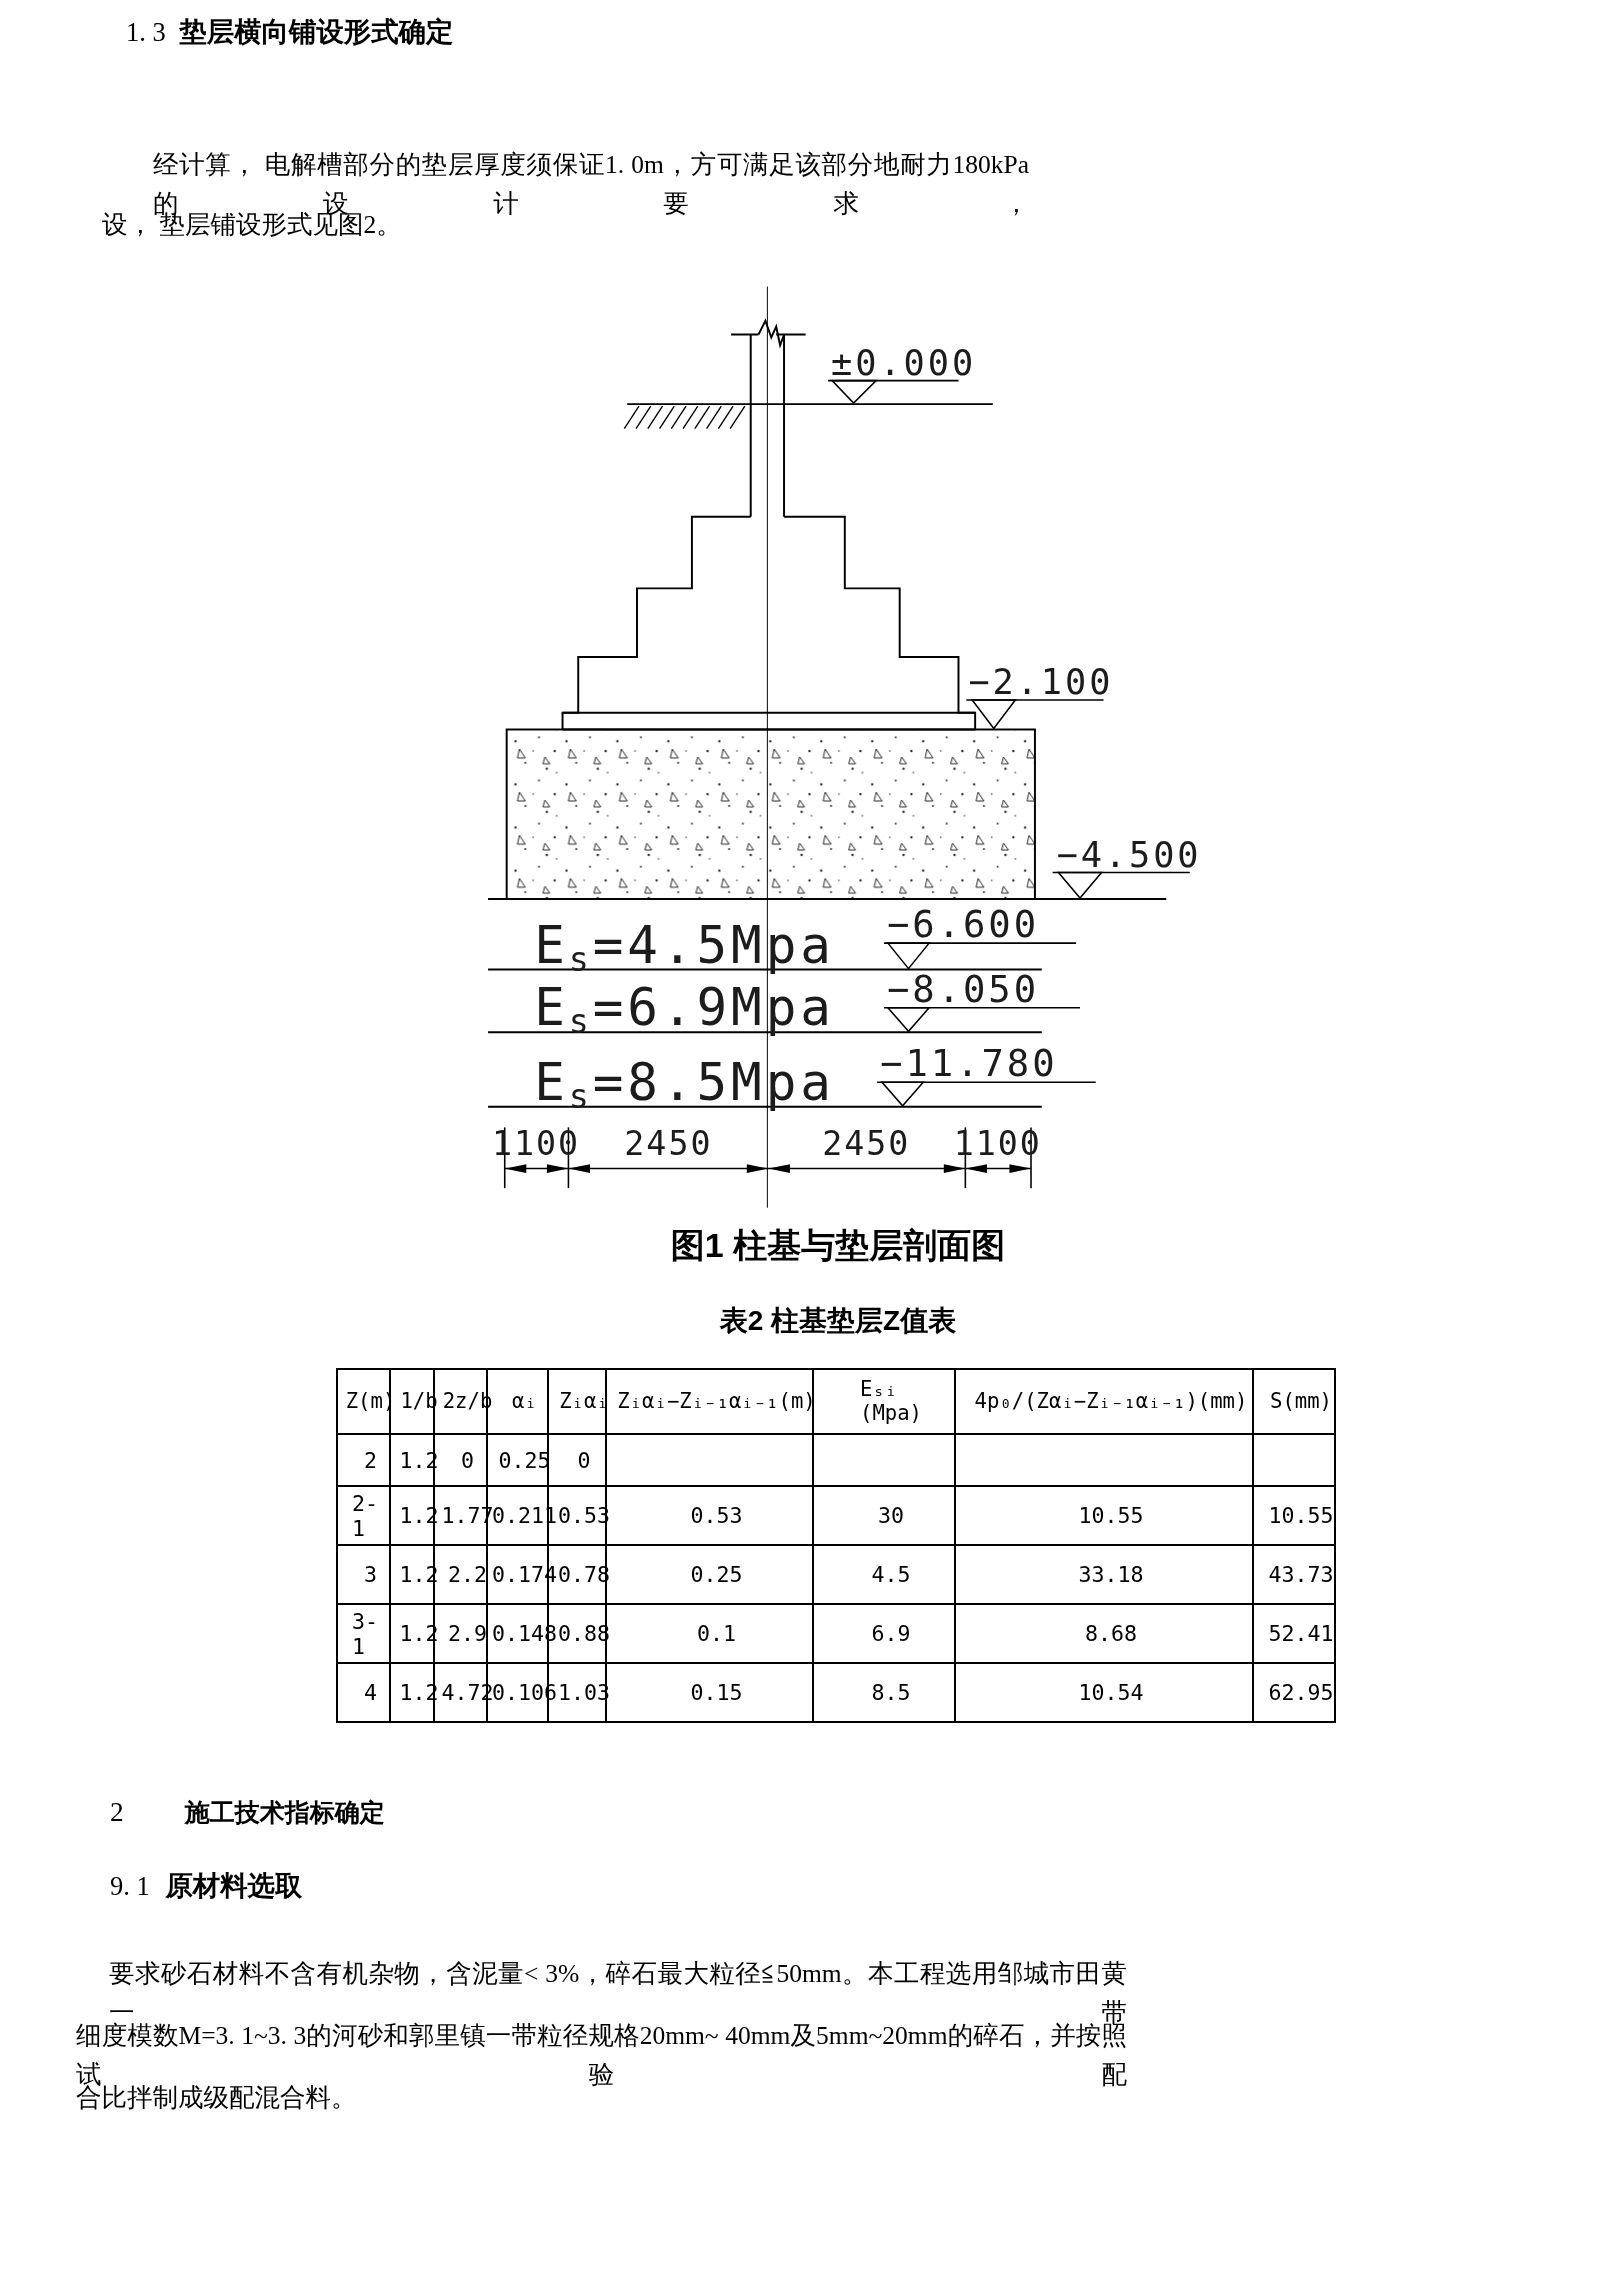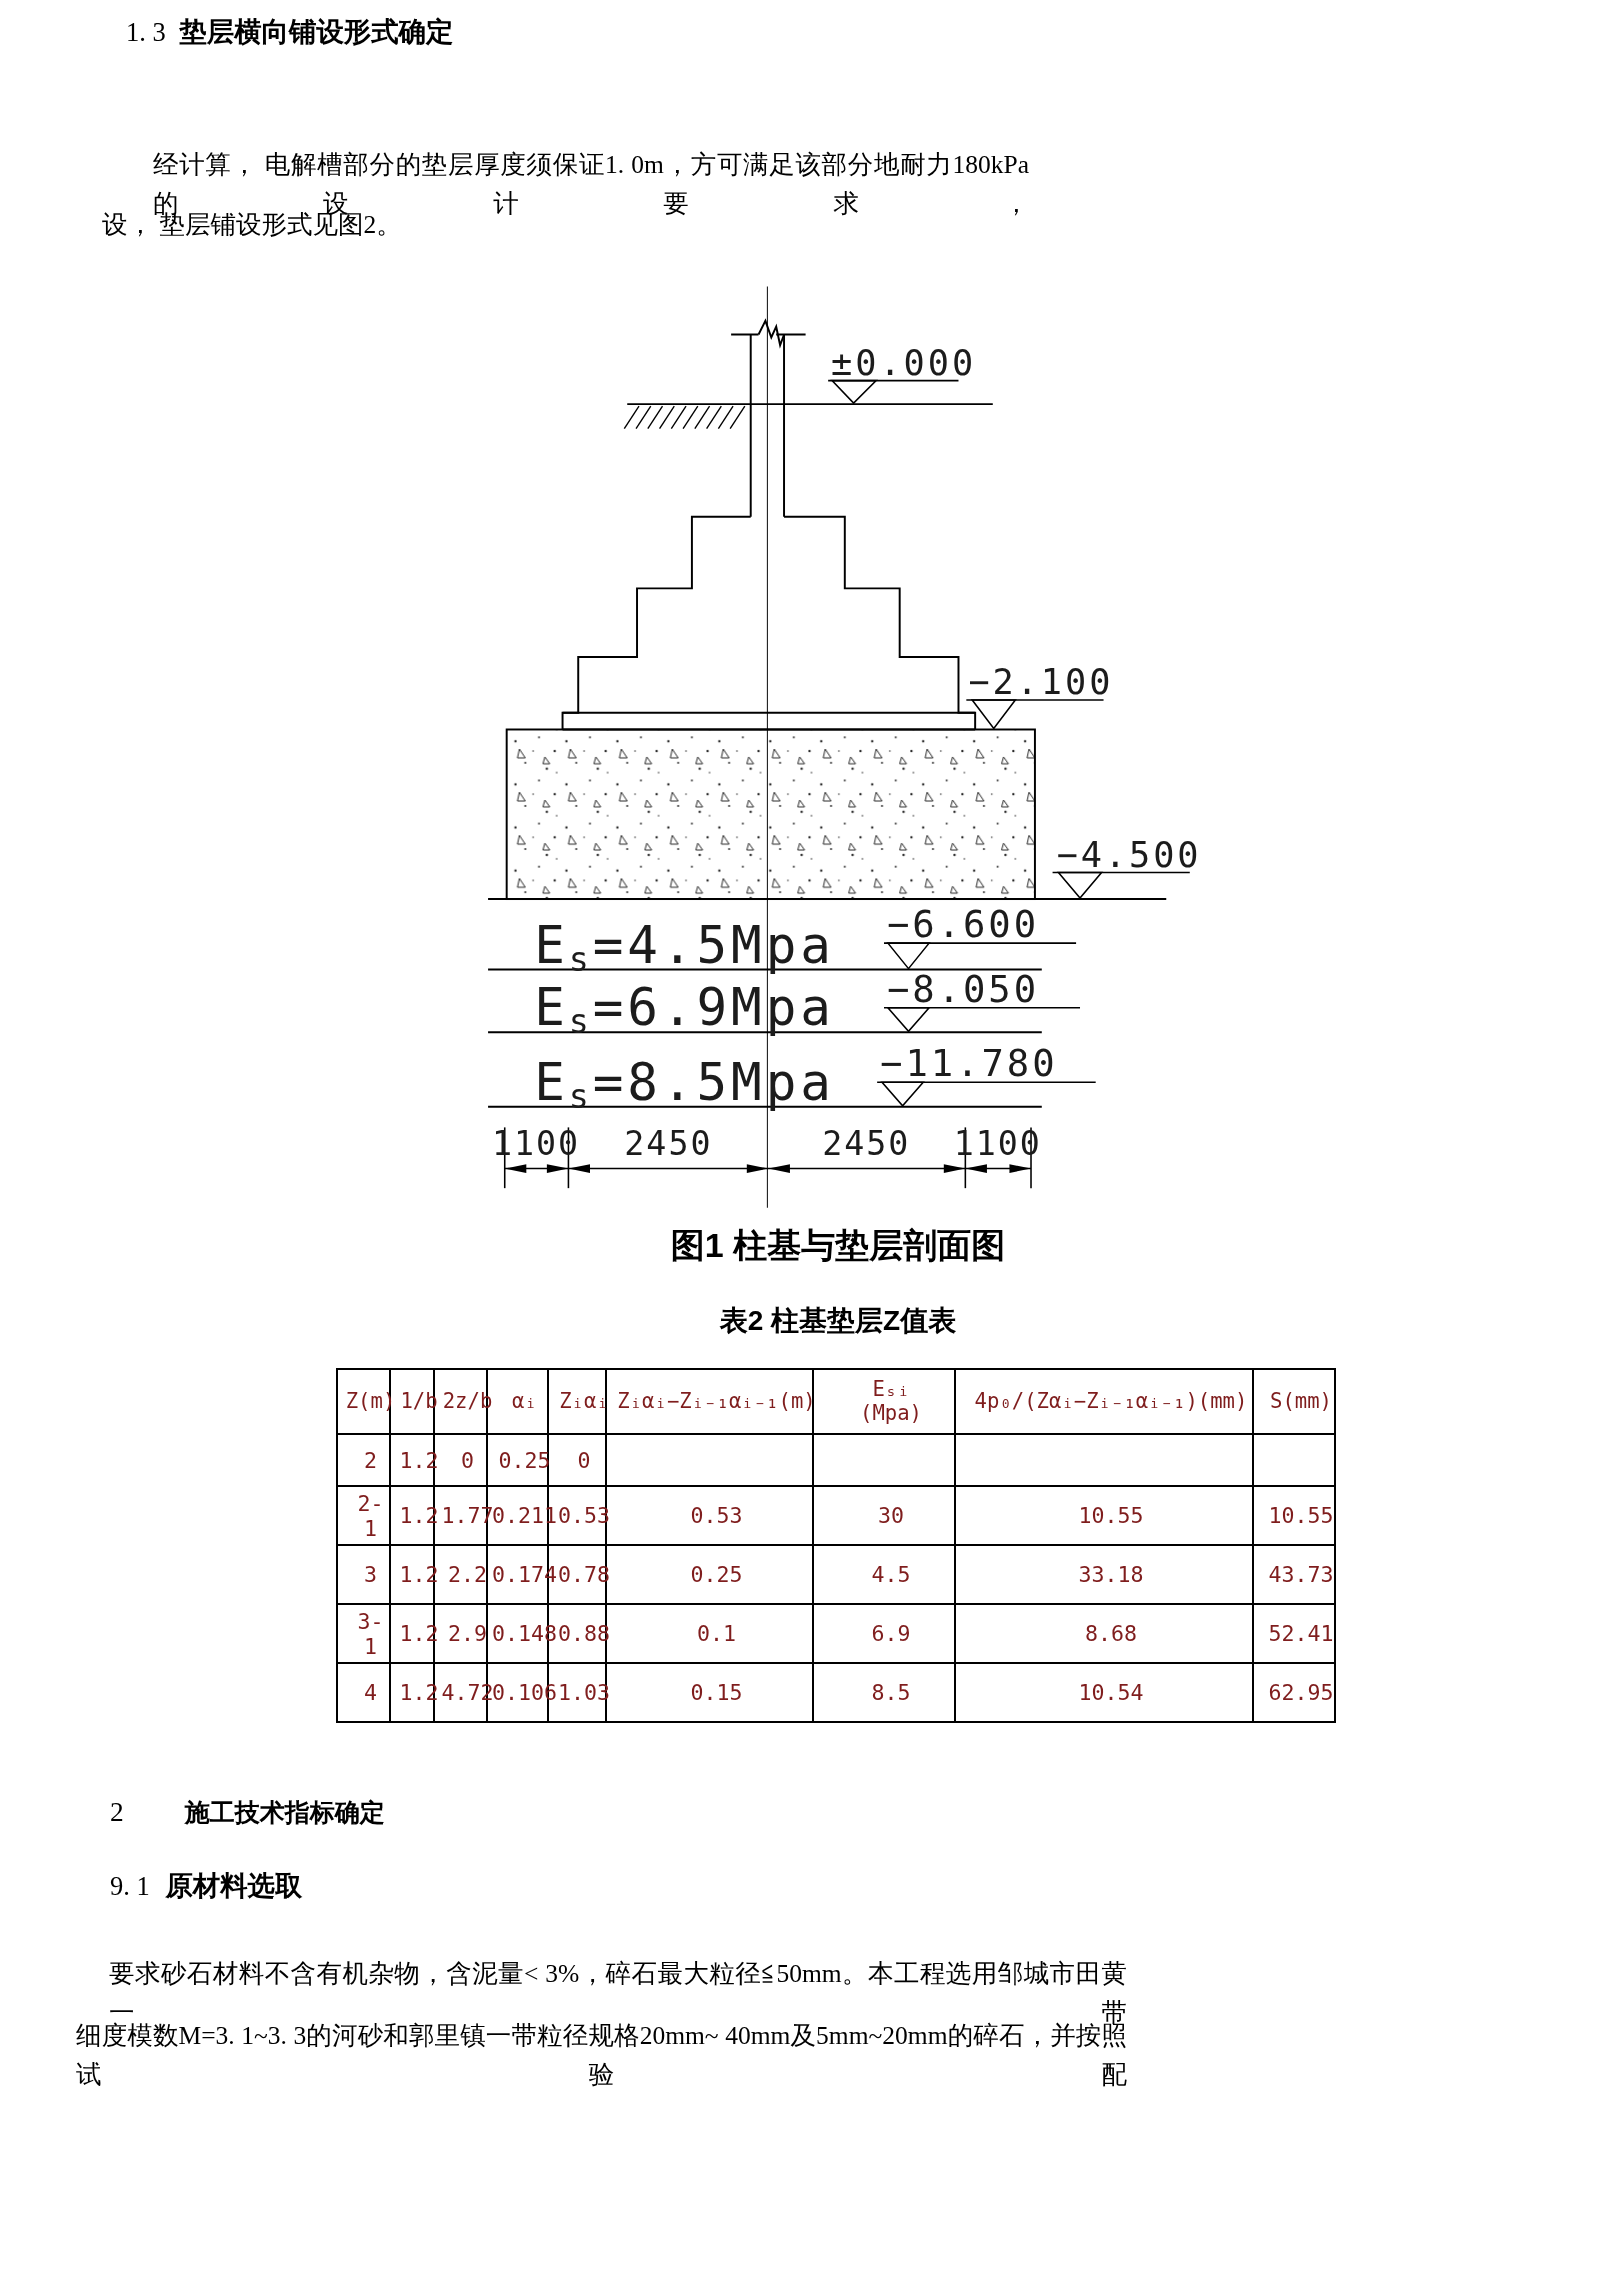--- a/index.html
+++ b/index.html
@@ -45,21 +45,21 @@
     display:grid;
     grid-template-columns:53px 44px 53px 61px 58px 207px 142px 298px 82px;
     grid-template-rows:65px 52px 59px 59px 59px 59px;
     border-top:2px solid #000;border-left:2px solid #000;
     background:#fff;
   }
   #ztable .c{
     border-right:2px solid #000;border-bottom:2px solid #000;
     display:flex;align-items:center;justify-content:center;
     font-family:"DejaVu Sans Mono","DejaVu Sans",monospace;
-    color:#7f1d1d;overflow:visible;white-space:pre-line;text-align:center;padding-left:14px;
+    color:#000000;overflow:visible;white-space:pre-line;text-align:left;padding-left:14px;
   }
   #ztable .hc{font-size:20.6px;line-height:23.5px;}
   #ztable .dc{font-size:21.6px;}
 </style>
 </head>
 <body>
 
 <div class="abs head" id="h13">
   <span class="num">1. 3</span><span class="ttl">垫层横向铺设形式确定</span>
 </div>
@@ -258,14 +258,15 @@
   <span class="num">2</span><span class="ttl">施工技术指标确定</span>
 </div>
 
 <div class="abs head" id="h21">
   <span class="num">9. 1</span><span class="ttl">原材料选取</span>
 </div>
 
 <div class="abs para" id="p2">
   <div class="pline ind2">要求砂石材料不含有机杂物，含泥量&lt; 3%，碎石最大粒径≦50mm。本工程选用邹城市田黄一带</div>
   <div class="pline">细度模数M=3. 1~3. 3的河砂和郭里镇一带粒径规格20mm~ 40mm及5mm~20mm的碎石，并按照试验配</div>
+  <div class="pline last">合比拌制成级配混合料。</div>
 </div>
 
 
 </body></html>

